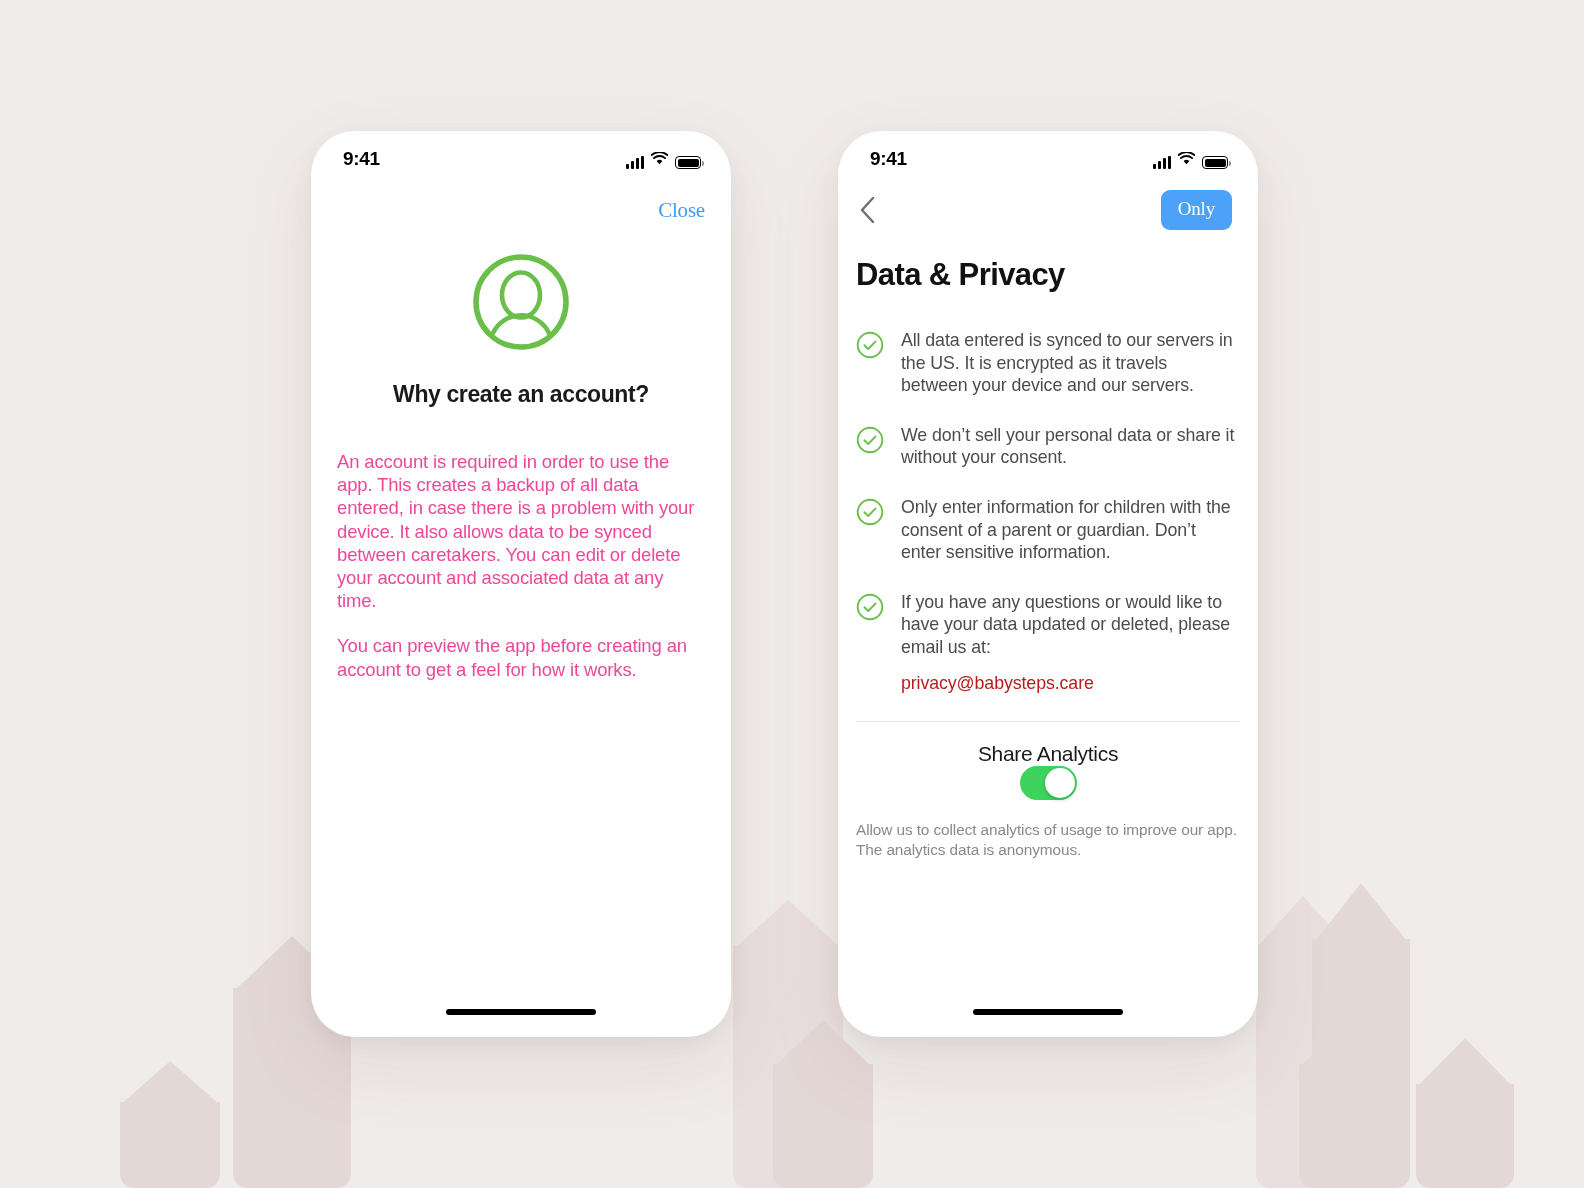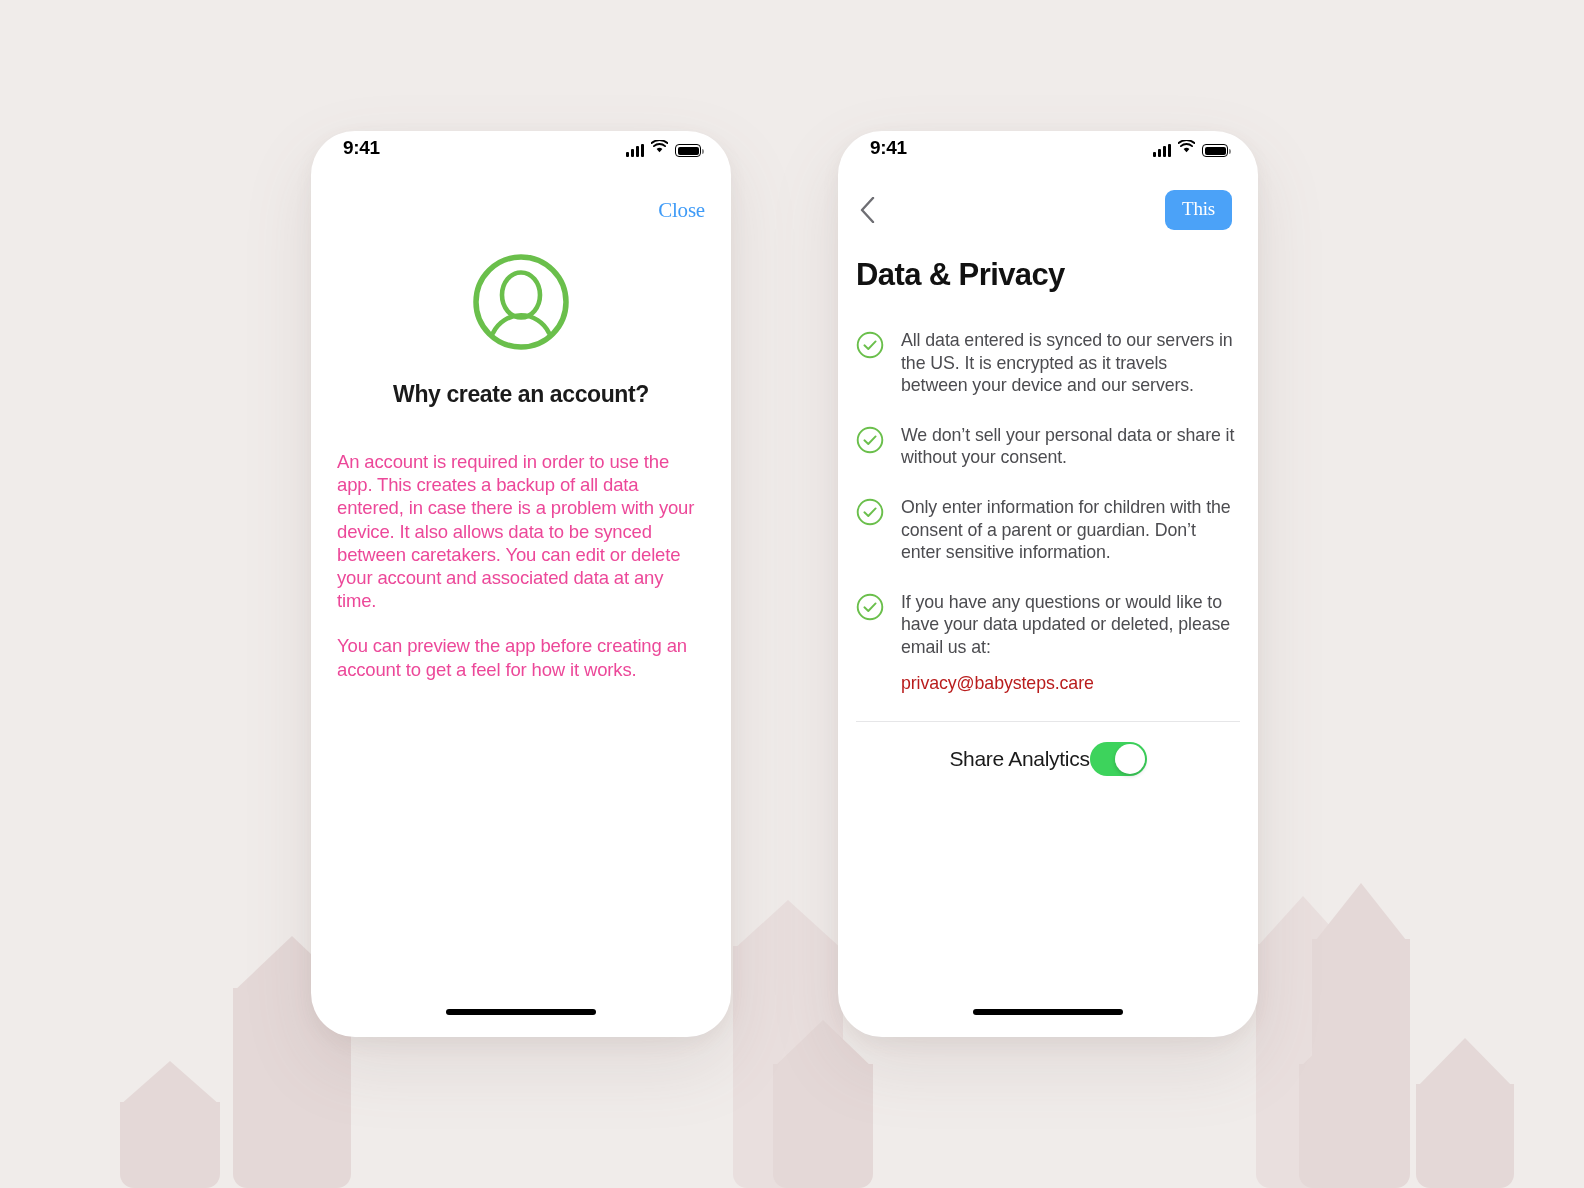--- a/index.html
+++ b/index.html
@@ -53,21 +53,21 @@
                 0 6px 18px rgba(120, 95, 92, 0.07);
   }
   #phone-left  { left: 311px; top: 131px; width: 420px; height: 906px; }
   #phone-right { left: 838px; top: 131px; width: 420px; height: 906px; }
 
   
   .status-bar {
     position: relative;
     height: 50px;
     display: flex;
-    align-items: flex-start;
+    align-items: center;
     justify-content: space-between;
     padding: 0 30px 0 32px;
     gap: 32px;
   }
   .status-time {
     font-size: 19px;
     font-weight: bold;
     letter-spacing: -0.3px;
     color: #000;
     padding-top: 6px;
@@ -195,20 +195,21 @@
   .divider {
     height: 1px;
     background: #e6e6e8;
     margin: 12px 18px 0 18px;
   }
   .analytics-row {
     display: flex;
     align-items: center;
     justify-content: center;
     margin: 20px 18px 0 18px;
+    flex-direction: column;
   }
   .analytics-label {
     font-size: 21px;
     color: #1a1a1a;
     letter-spacing: -0.3px;
   }
   .toggle {
     width: 57px; height: 34px;
     border-radius: 17px;
     background: #3dd35c;
@@ -354,21 +355,21 @@
         </span>
     </div>
   </div>
 
   <div class="nav-bar">
     <button class="back-btn">
       <svg width="15" height="26" viewBox="0 0 15 26">
         <path d="M13 1 L2 13 L13 25" fill="none" stroke="#6e6e73" stroke-width="2.4" stroke-linecap="round" stroke-linejoin="round"></path>
       </svg>
     </button>
-    <button class="agree-btn">This</button>
+    <button class="agree-btn">Only</button>
   </div>
 
   <h1 class="page-title">Data &amp; Privacy</h1>
 
   <div class="bullets">
 
     <div class="bullet">
       <span class="check">
         <svg width="28" height="28" viewBox="0 0 28 28">
           <circle cx="14" cy="14" r="12.3" fill="none" stroke="#6abf4b" stroke-width="1.9"></circle>
@@ -415,15 +416,16 @@
 
   <div class="divider"></div>
 
   <div class="analytics-row">
     <span class="analytics-label">Share Analytics</span>
     <button class="toggle">
       <span class="knob"></span>
     </button>
   </div>
 
+  <p class="analytics-help">Allow us to collect analytics of usage to improve our app. The analytics data is anonymous.</p>
 
   <div class="home-indicator"></div>
 </div>
 
 </body></html>

